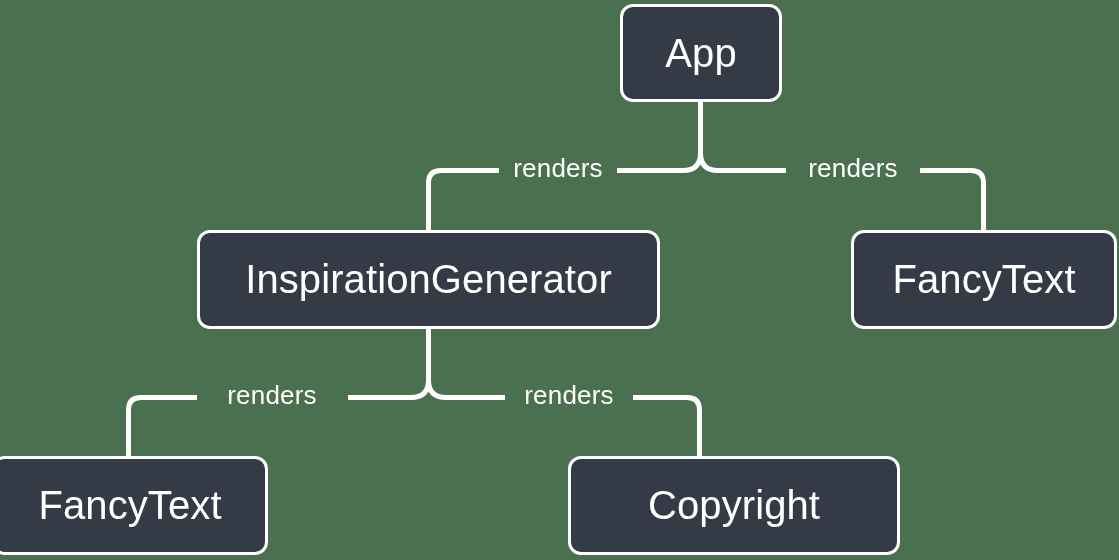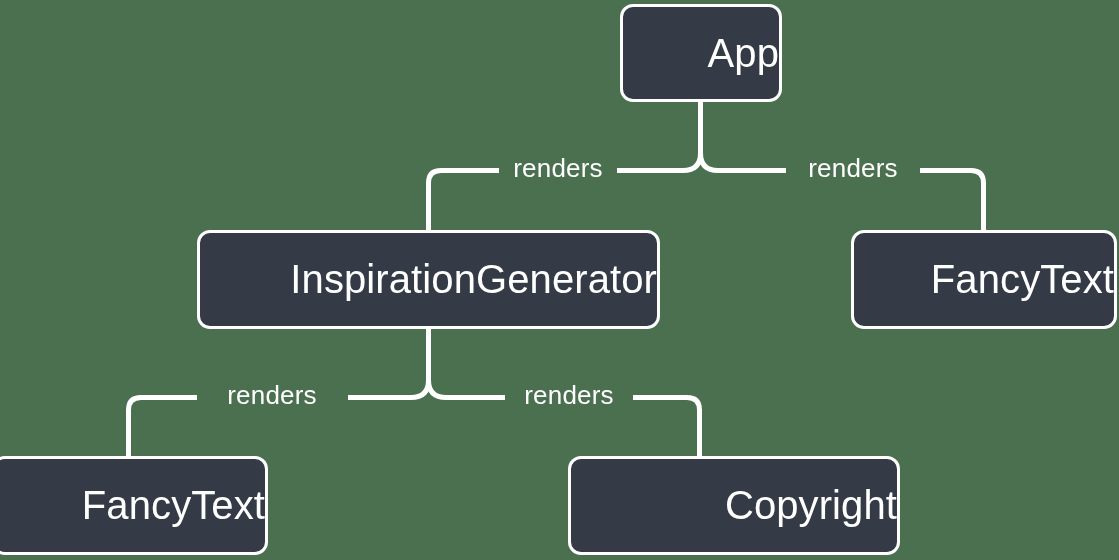--- a/index.html
+++ b/index.html
@@ -27,21 +27,21 @@
     height: 560px;
   }
   .node {
     position: absolute;
     box-sizing: border-box;
     background: #343a46;
     border: 3px solid #ffffff;
     border-radius: 13px;
     display: flex;
     align-items: center;
-    justify-content: flex-end;
+    justify-content: center;
     color: #ffffff;
     font-size: 40px;
     font-weight: 400;
     letter-spacing: 0.1px;
     white-space: nowrap;
   }
   .edge-label {
     position: absolute;
     color: #ffffff;
     font-size: 26px;

